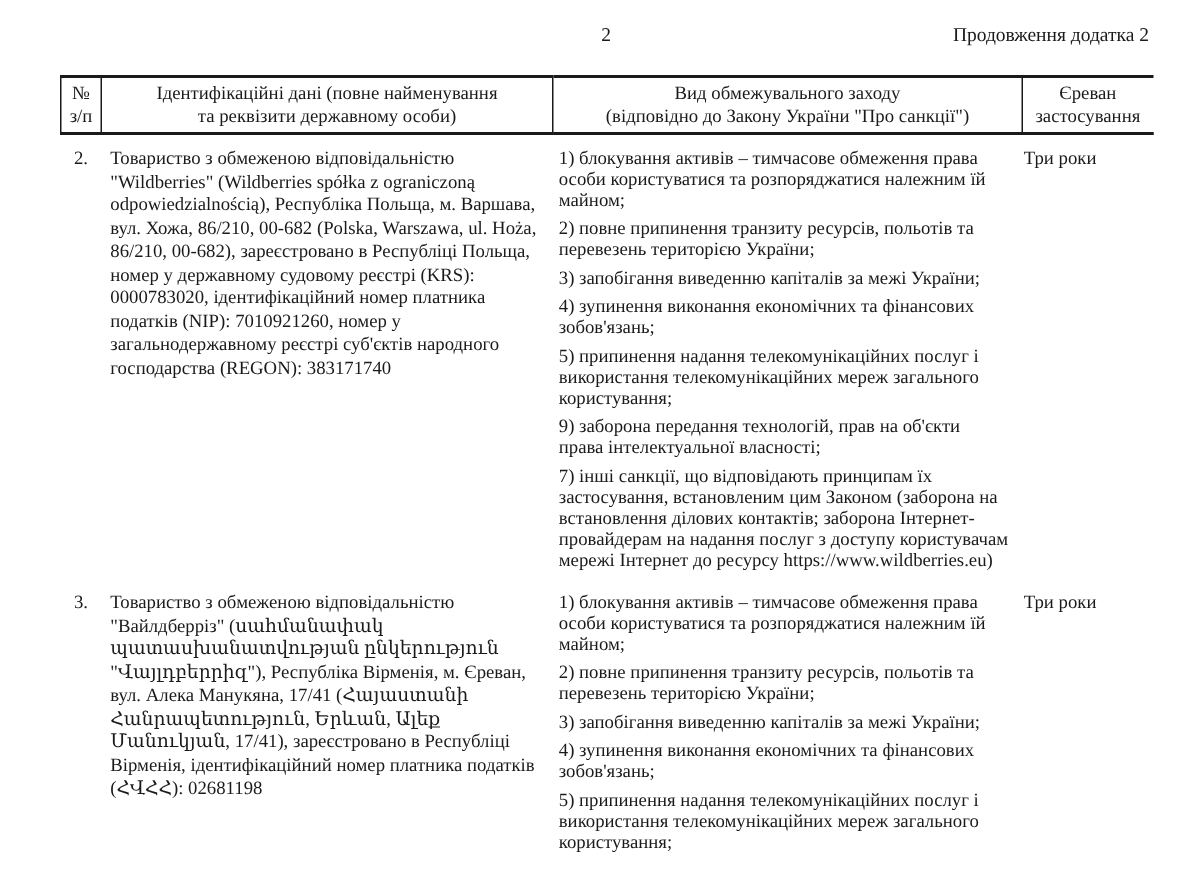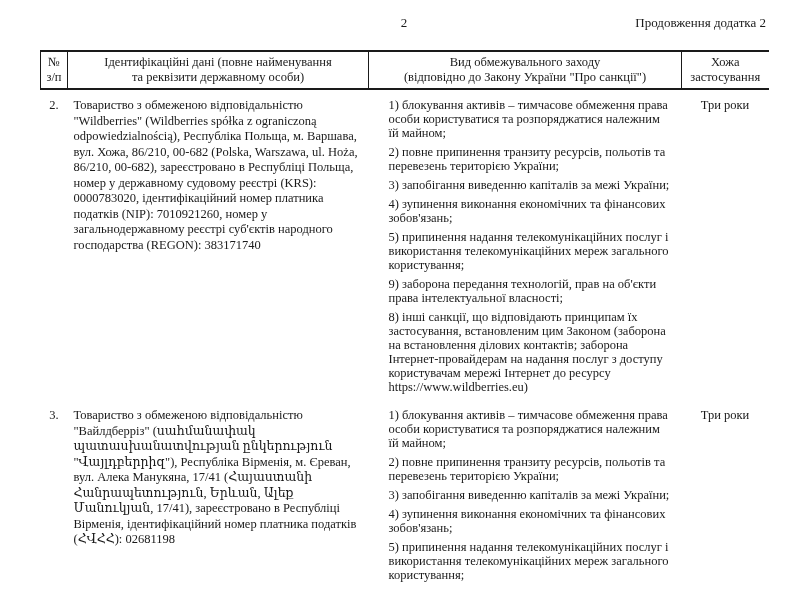--- a/index.html
+++ b/index.html
@@ -67,24 +67,23 @@
     padding-left: 6px;
     padding-right: 10px;
     line-height: 15.5px;
   }
   td.cell-measures {
     padding-left: 4px;
     padding-right: 9px;
     line-height: 14px;
   }
   td.cell-measures p.measure {
-    margin: 0 0 5px 16px;
+    margin: 0 0 5px 0;
   }
   td.cell-duration {
-    text-align: center;
     line-height: 14px;
   }
 </style>
 </head>
 <body>
 
 <div class="page">
 
   <div class="doc-header">
     <span class="page-num">2</span>
@@ -99,36 +98,36 @@
         <col class="c-dur">
     </colgroup>
     <thead>
       <tr>
         <th class="sep">№
 з/п</th>
         <th class="sep">Ідентифікаційні дані (повне найменування
 та реквізити державному особи)</th>
         <th class="sep">Вид обмежувального заходу
 (відповідно до Закону України "Про санкції")</th>
-        <th>Хожа
+        <th>Єреван
 застосування</th>
       </tr>
     </thead>
     <tbody>
       <tr>
         <td class="cell-num">2.</td>
         <td class="cell-ident">Товариство з обмеженою відповідальністю "Wildberries" (Wildberries spółka z ograniczoną odpowiedzialnością), Республіка Польща, м. Варшава, вул. Хожа, 86/210, 00-682 (Polska, Warszawa, ul. Hoża, 86/210, 00-682), зареєстровано в Республіці Польща, номер у державному судовому реєстрі (KRS): 0000783020, ідентифікаційний номер платника податків (NIP): 7010921260, номер у загальнодержавному реєстрі суб'єктів народного господарства (REGON): 383171740</td>
         <td class="cell-measures">
           <p class="measure">1) блокування активів – тимчасове обмеження права особи користуватися та розпоряджатися належним їй майном;</p>
           <p class="measure">2) повне припинення транзиту ресурсів, польотів та перевезень територією України;</p>
           <p class="measure">3) запобігання виведенню капіталів за межі України;</p>
           <p class="measure">4) зупинення виконання економічних та фінансових зобов'язань;</p>
           <p class="measure">5) припинення надання телекомунікаційних послуг і використання телекомунікаційних мереж загального користування;</p>
           <p class="measure">9) заборона передання технологій, прав на об'єкти права інтелектуальної власності;</p>
-          <p class="measure">8) інші санкції, що відповідають принципам їх застосування, встановленим цим Законом (заборона на встановлення ділових контактів; заборона Інтернет-провайдерам на надання послуг з доступу користувачам мережі Інтернет до ресурсу https://www.wildberries.eu)</p>
+          <p class="measure">7) інші санкції, що відповідають принципам їх застосування, встановленим цим Законом (заборона на встановлення ділових контактів; заборона Інтернет-провайдерам на надання послуг з доступу користувачам мережі Інтернет до ресурсу https://www.wildberries.eu)</p>
         </td>
         <td class="cell-duration">Три роки</td>
       </tr>
       <tr>
         <td class="cell-num">3.</td>
         <td class="cell-ident">Товариство з обмеженою відповідальністю "Вайлдберріз" (սահմանափակ պատասխանատվության ընկերություն "Վայլդբերրիզ"), Республіка Вірменія, м. Єреван, вул. Алека Манукяна, 17/41 (Հայաստանի Հանրապետություն, Երևան, Ալեք Մանուկյան, 17/41), зареєстровано в Республіці Вірменія, ідентифікаційний номер платника податків (ՀՎՀՀ): 02681198</td>
         <td class="cell-measures">
           <p class="measure">1) блокування активів – тимчасове обмеження права особи користуватися та розпоряджатися належним їй майном;</p>
           <p class="measure">2) повне припинення транзиту ресурсів, польотів та перевезень територією України;</p>
           <p class="measure">3) запобігання виведенню капіталів за межі України;</p>

